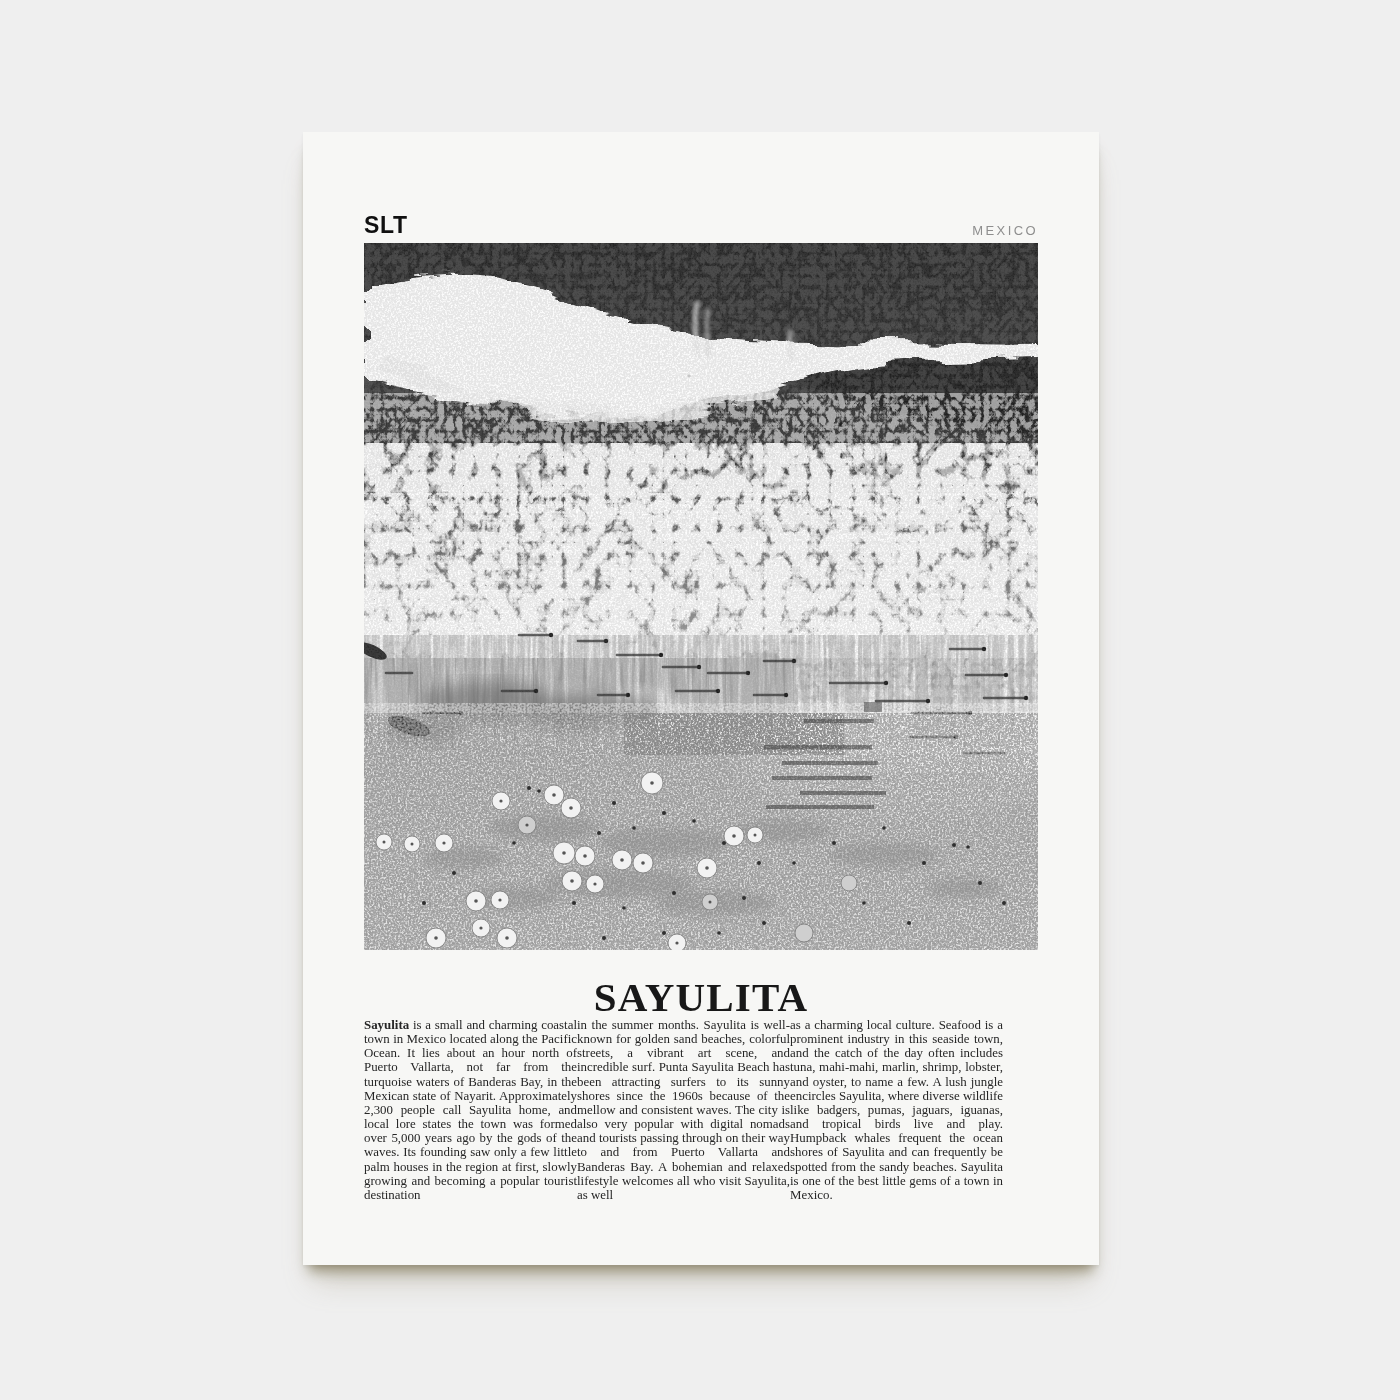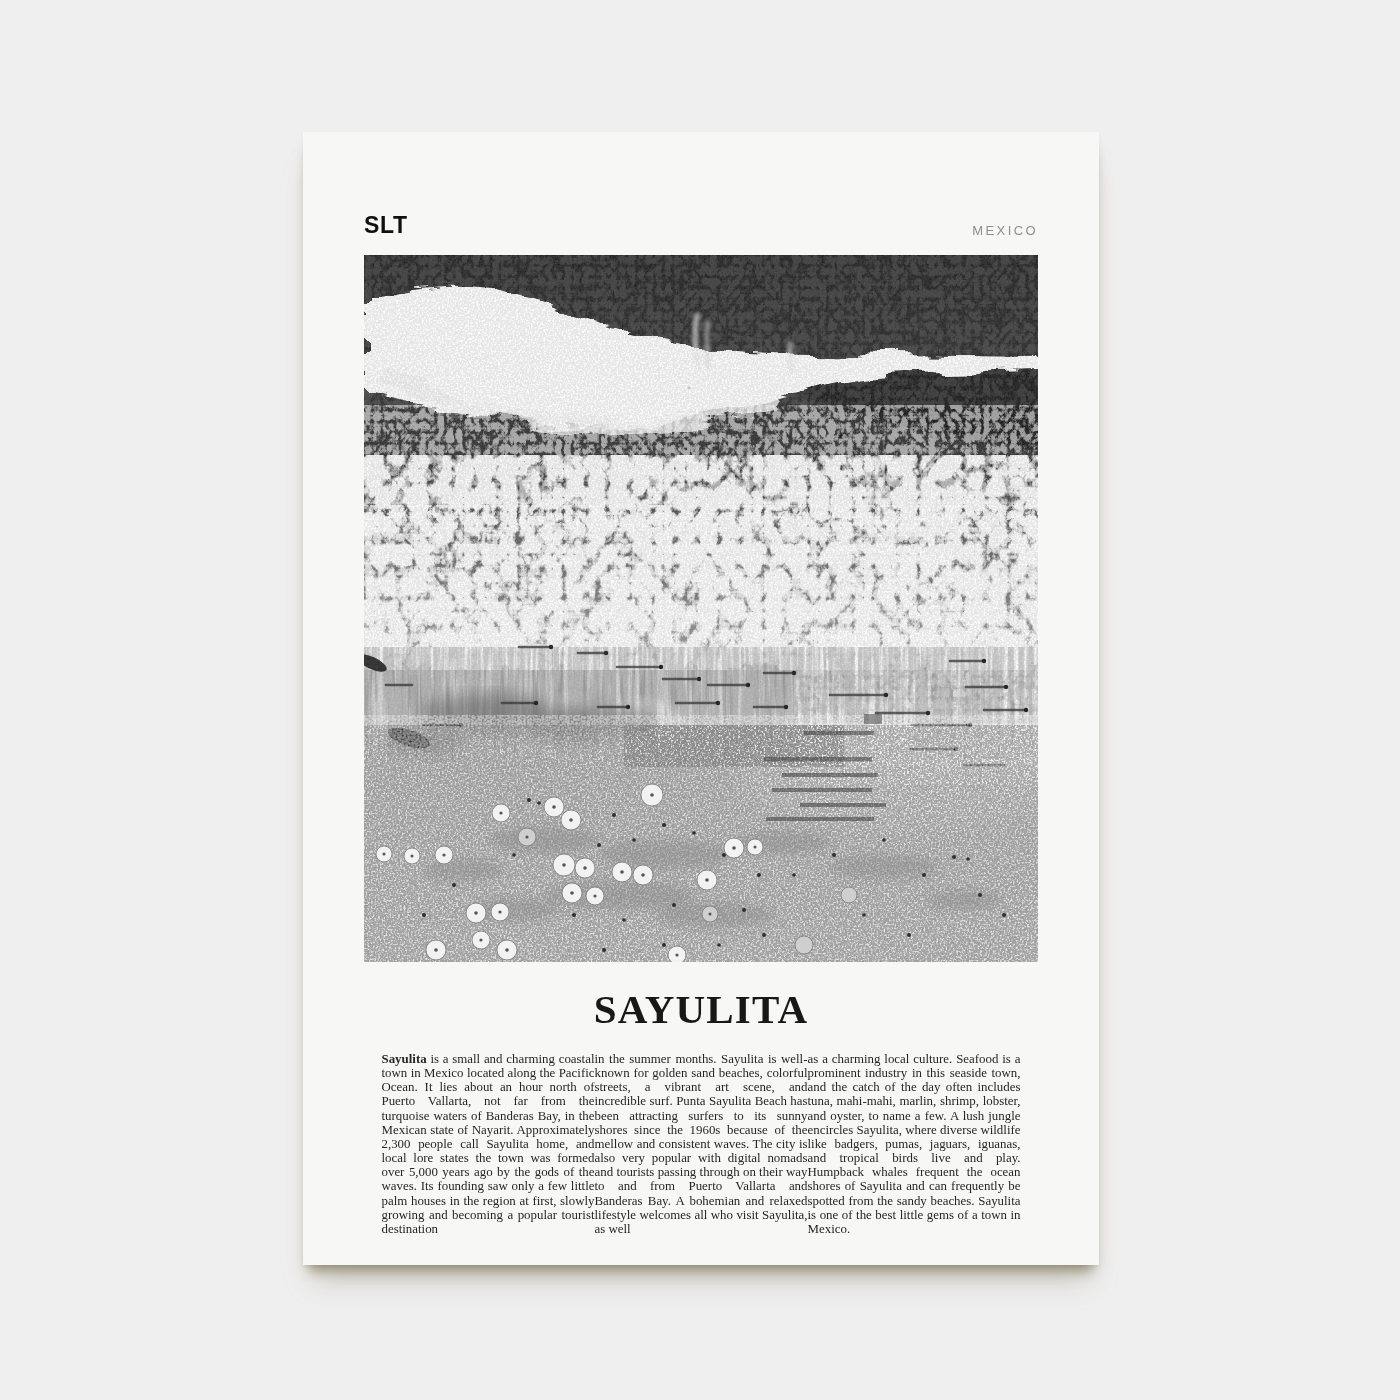--- a/index.html
+++ b/index.html
@@ -7,28 +7,28 @@
   .stage{position:relative;width:1400px;height:1400px;margin:0 auto;background:var(--page-background,#efefef);overflow:hidden;}
   .poster{
     position:absolute;left:303px;top:132px;width:796px;height:1133px;
     background:var(--poster-background,#f7f7f5);
     box-shadow:
       0 2px 3px rgba(0,0,0,0.05),
       0 12px 12px -6px rgba(148,140,114,0.9),
       0 26px 28px -12px rgba(160,152,128,0.45);
   }
   .poster-inner{padding:80px 61px 0 61px;}
-  .masthead{display:flex;justify-content:space-between;align-items:flex-end;height:25px;margin-bottom:18px;}
+  .masthead{display:flex;justify-content:space-between;align-items:flex-end;height:25px;margin-bottom:6px;}
   .brand{font-weight:800;font-size:23px;line-height:1;letter-spacing:.6px;color:#101010;}
   .country{font-size:13px;line-height:1;letter-spacing:2.4px;color:var(--country-label,#8e8e8e);text-align:center;}
   .photo{position:relative;width:674px;height:707px;background:#2c2c2c;overflow:hidden;}
   .photo svg{position:absolute;left:0;top:0;width:674px;height:707px;display:block;}
   .title{margin-top:27px;text-align:center;font-family:"Liberation Serif",serif;font-weight:700;
          font-size:41px;line-height:1;letter-spacing:1.2px;color:#181818;}
-  .columns{margin-top:22px;display:flex;justify-content:center;}
+  .columns{display:flex;justify-content:flex-start;}
   .col{width:213px;font-family:"Liberation Serif",serif;font-size:12.9px;line-height:14.15px;
        text-align:justify;color:var(--text,#262626);}
   .col strong{font-weight:700;}
 </style>
 </head>
 <body>
 
 <div class="stage">
   <div class="poster">
     <div class="poster-inner">

